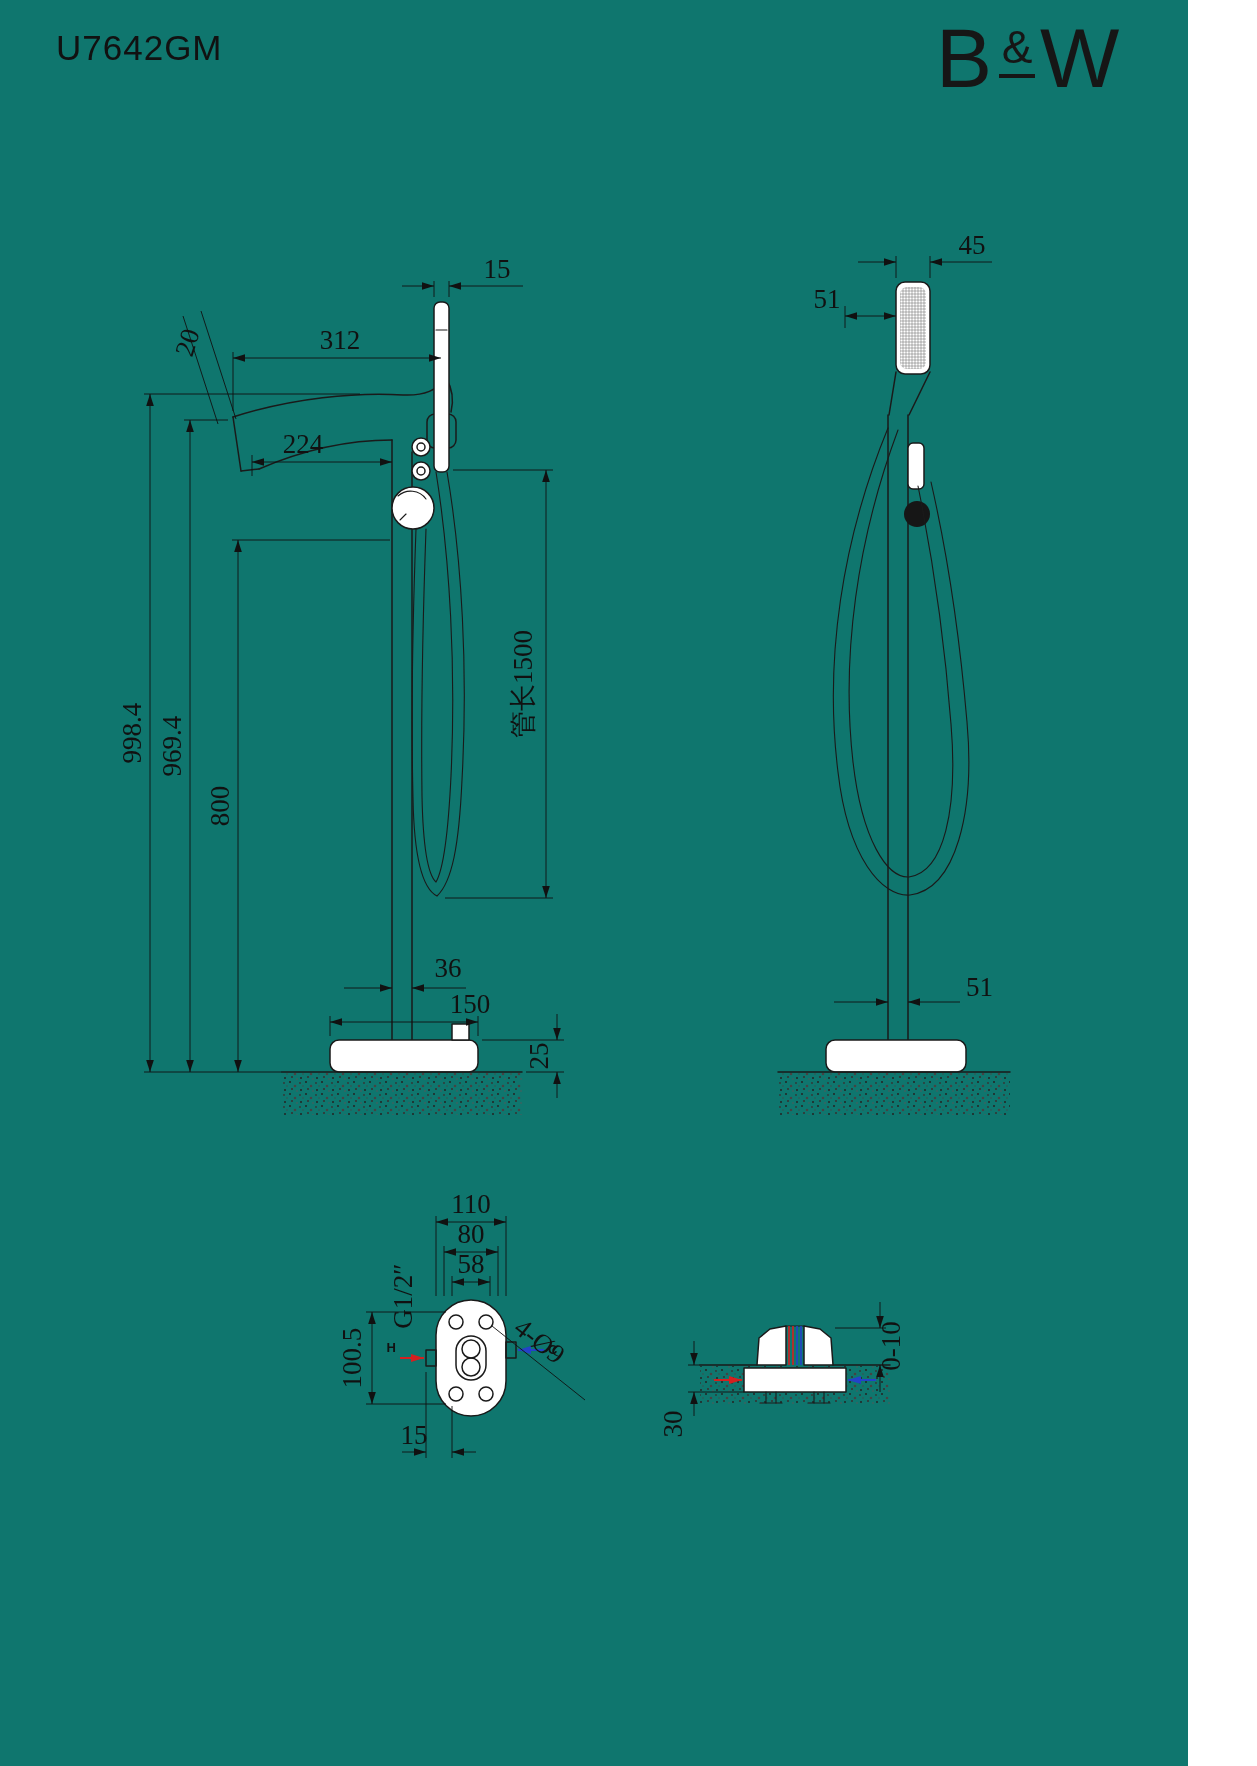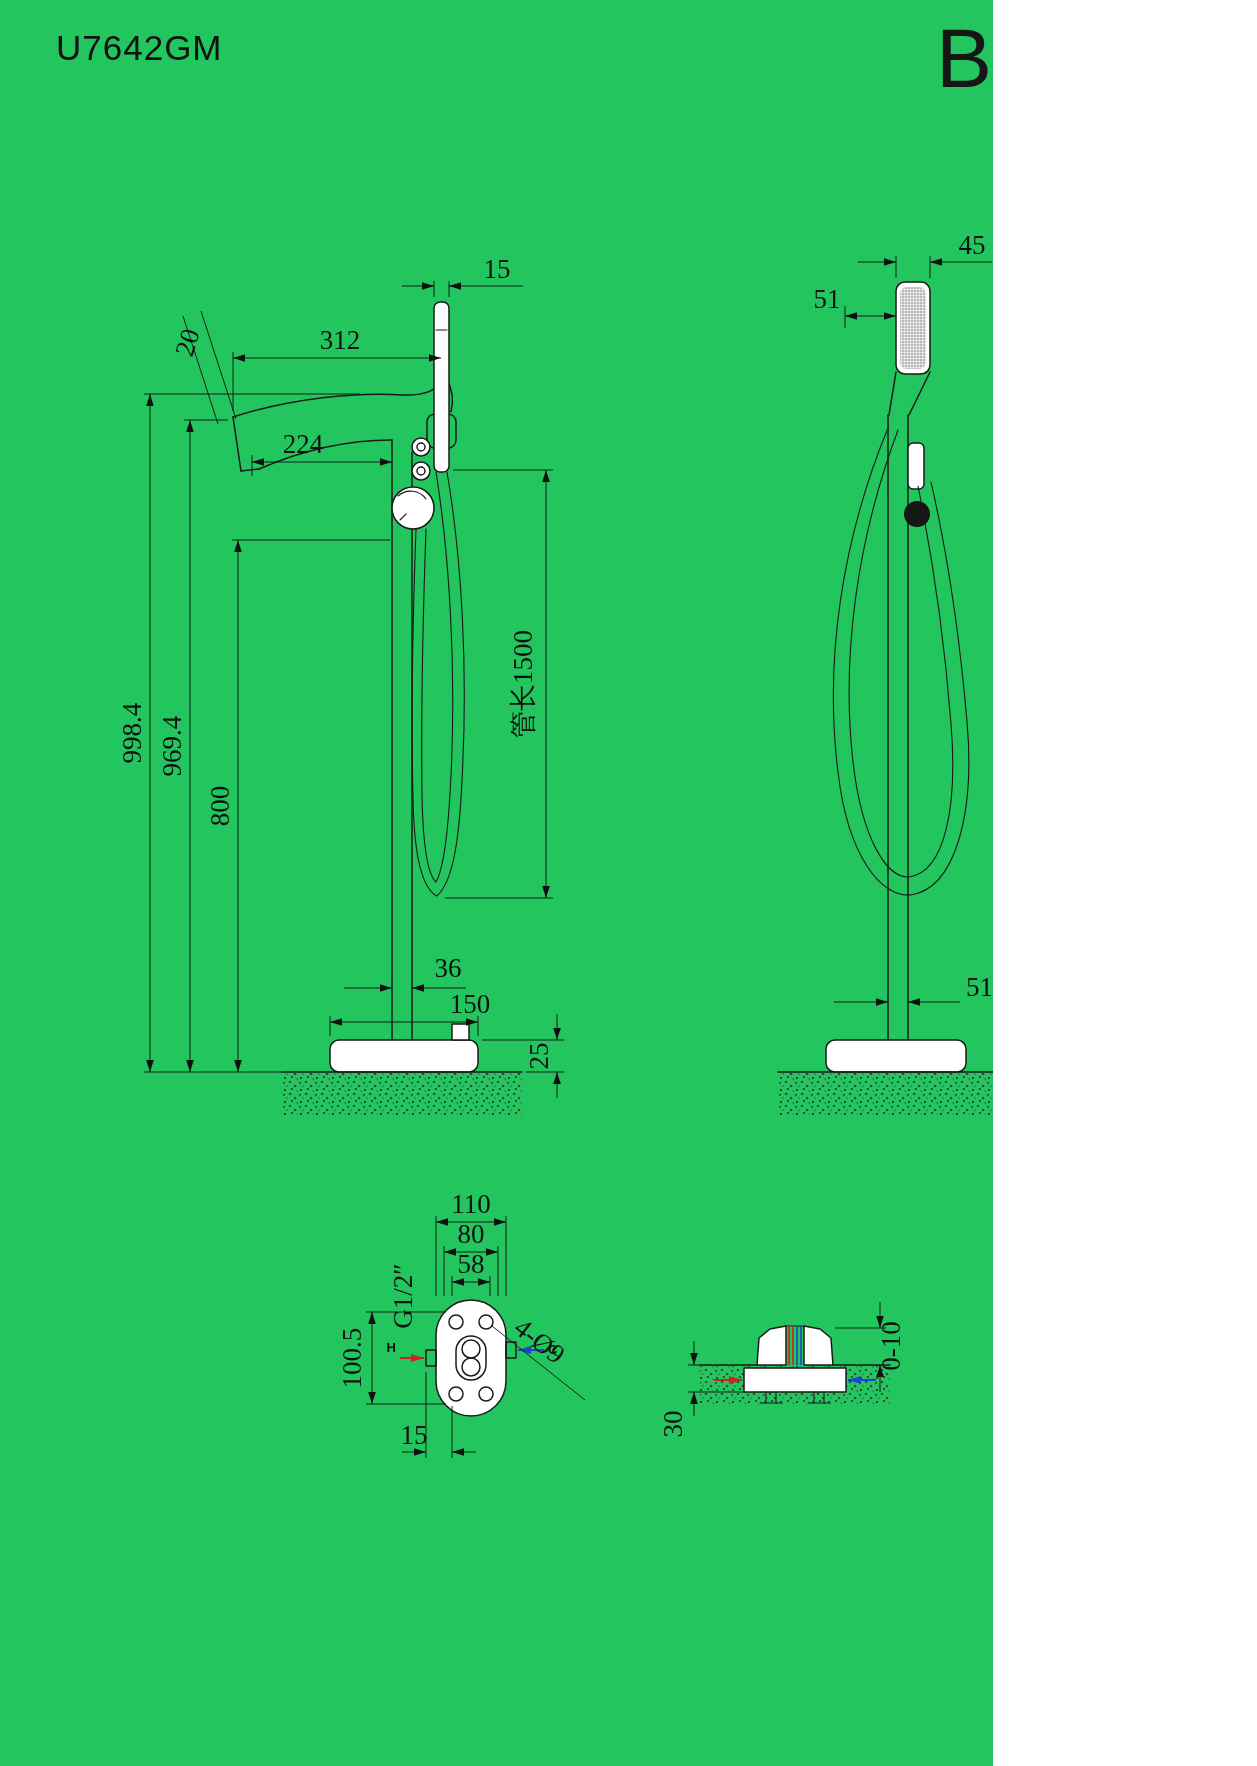--- a/index.html
+++ b/index.html
@@ -1,16 +1,16 @@
 <!DOCTYPE html>
 <html><head>
 <meta charset="utf-8">
 <style>
   html,body{margin:0;padding:0;background:#fff}
-  .page{position:relative;width:993px;height:1766px;background:#22c55e;overflow:hidden;
+  .page{position:relative;width:1188px;height:1766px;background:#0f766e;overflow:hidden;
         font-family:"Liberation Sans",sans-serif;color:#111}
   .model{position:absolute;left:56px;top:28px;font-size:35px;font-weight:500;letter-spacing:1px}
   .logo{position:absolute;left:936px;top:16px;display:flex;align-items:flex-start;color:#161616}
   .logo .big{font-size:84px;line-height:1;font-weight:400;letter-spacing:2px}
   .logo .amp-wrap{display:flex;flex-direction:column;align-items:center;margin:8px 5px 0 5px}
   .logo .amp{font-size:46px;line-height:1.02;font-weight:400}
   .logo .amp-underline{width:36px;height:0;border-bottom:4px solid #161616;margin-top:3px}
   svg{position:absolute;left:0;top:0}
   svg text{font-family:"Liberation Serif",serif;fill:#111}
   .dimtxt{font-size:27px}

